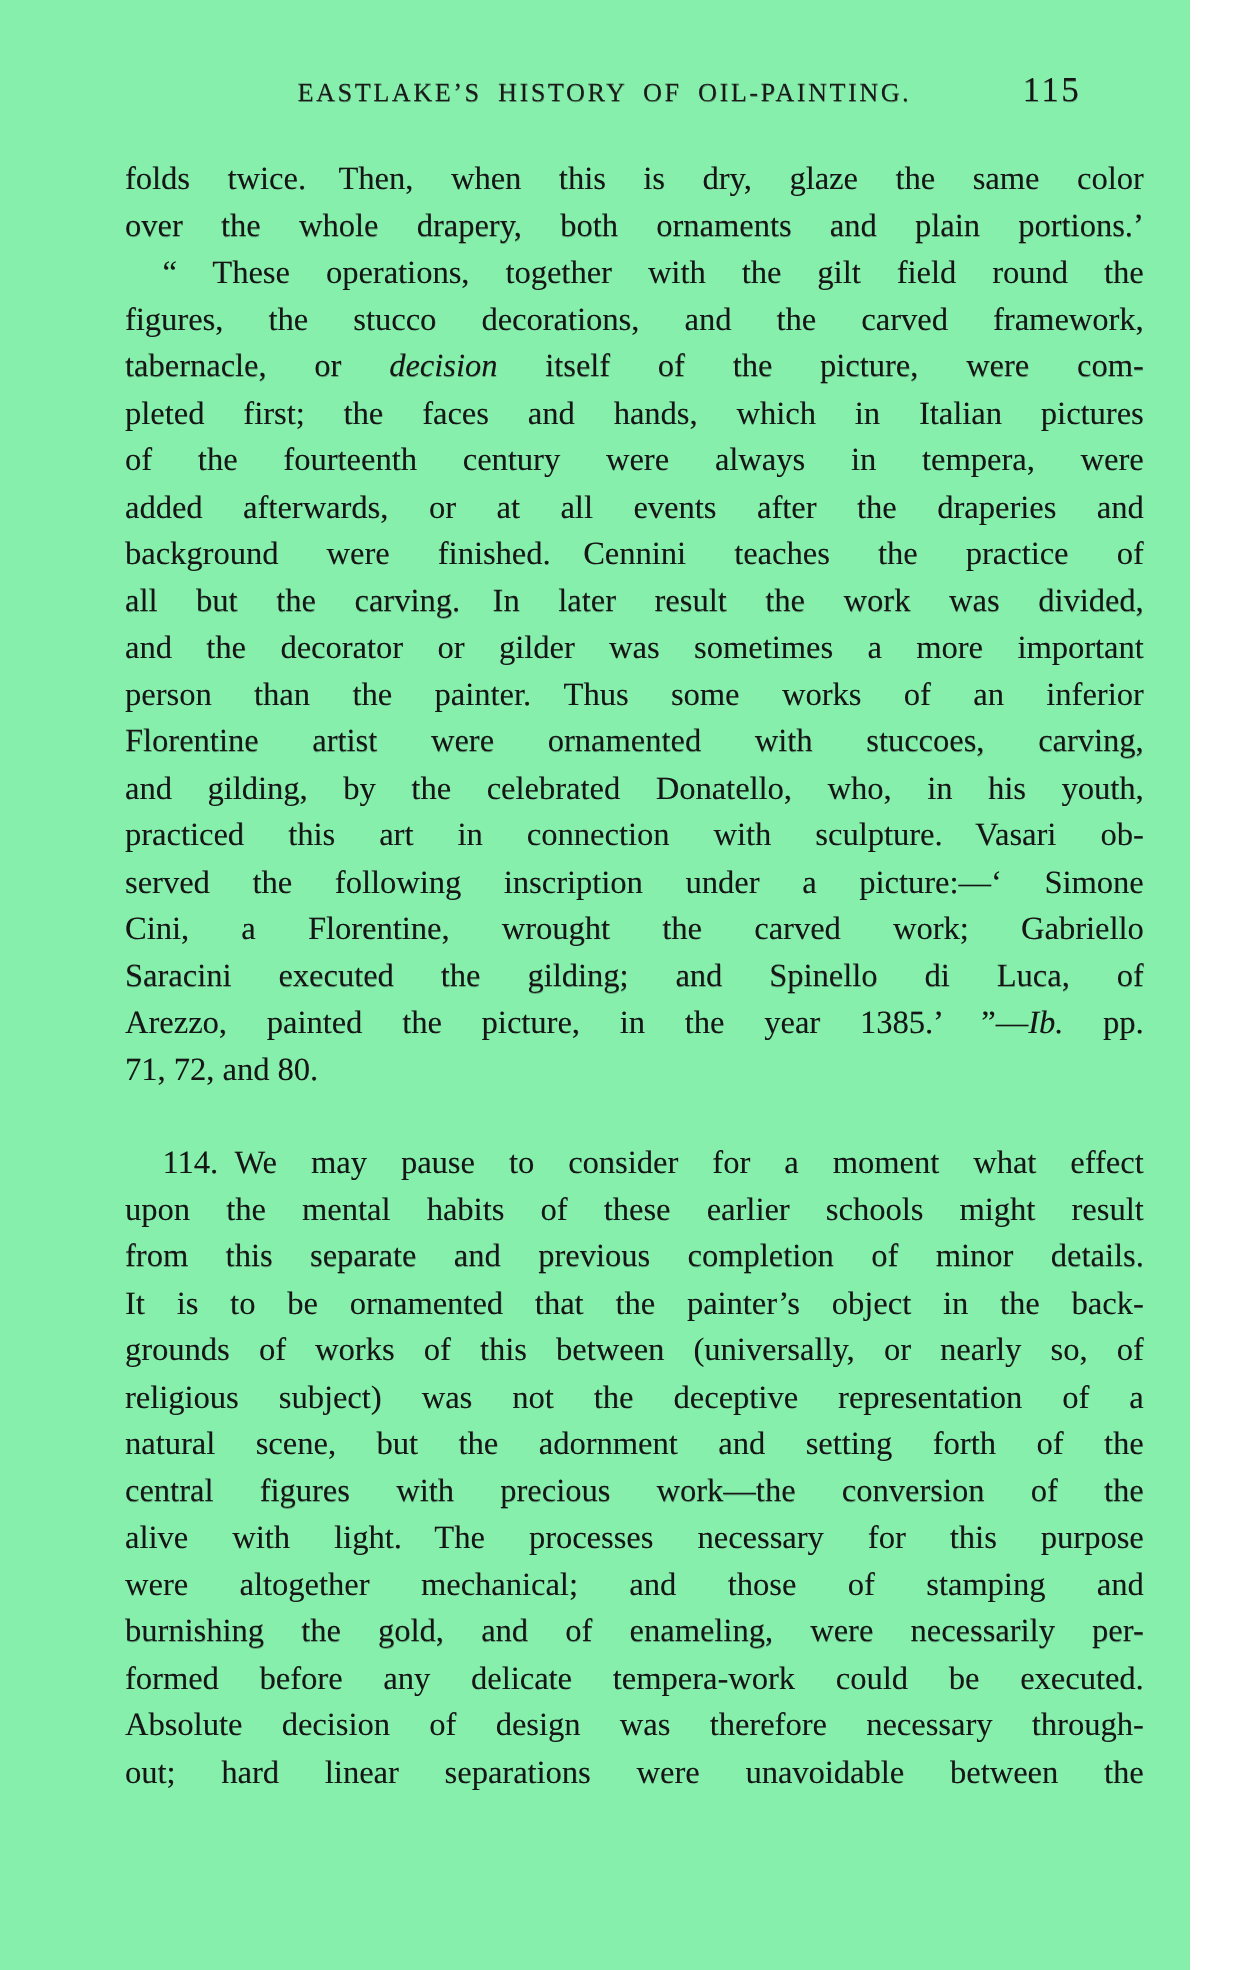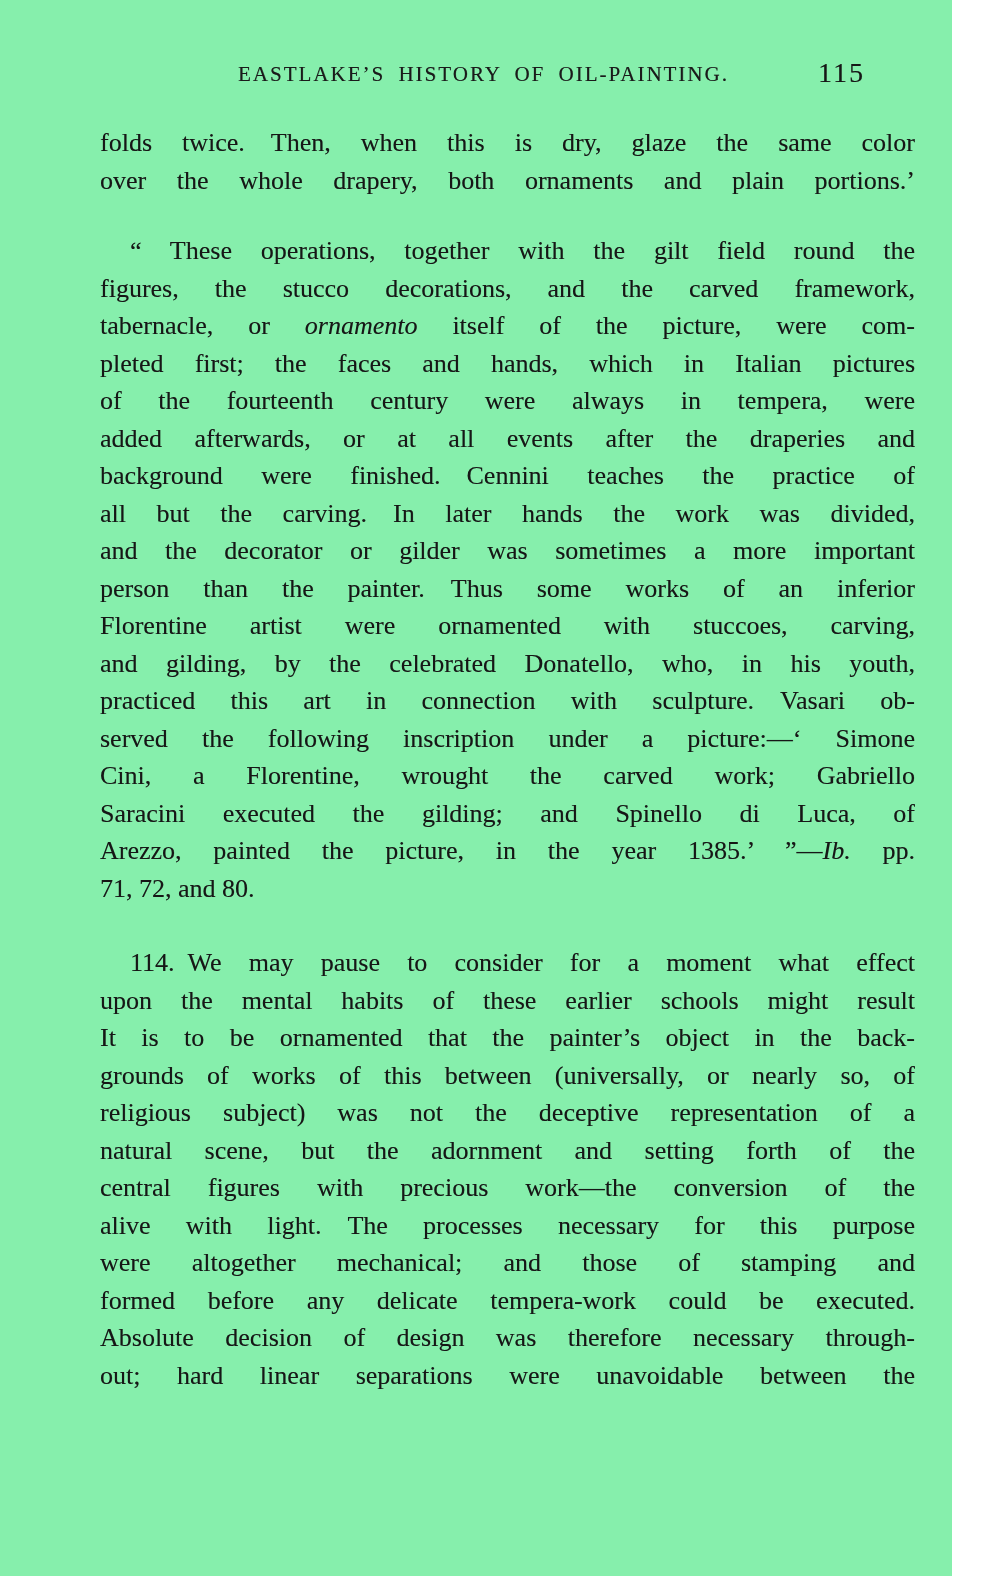--- a/index.html
+++ b/index.html
@@ -55,21 +55,21 @@
     text-align: justify;
     text-align-last: justify;
     white-space: normal;
     overflow: hidden;
     text-shadow: 0.25px 0.25px 0 rgba(20,20,20,0.35);
   }
   .line.no-just {
     text-align: left;
     text-align-last: left;
   }
-  .line.indent { padding-left: 30px; margin-top: 33px; }
+  .line.indent { padding-left: 30px; }
   .it { font-style: italic; }
   .speck {
     position: absolute;
     left: 970px;
     top: 525px;
     width: 5px;
     height: 4px;
     background: #9a9a9a;
     border-radius: 2px;
     opacity: 0.8;
@@ -84,46 +84,48 @@
     <span class="page-number">115</span>
   </div>
   <div class="text-block">
       <div class="para">
         <div class="line"><span class="">folds twice. Then, when this is dry, glaze the same color</span></div>
         <div class="line"><span class="">over the whole drapery, both ornaments and plain portions.’</span></div>
       </div>
       <div class="para">
         <div class="line indent"><span class="">“ These operations, together with the gilt field round the</span></div>
         <div class="line"><span class="">figures, the stucco decorations, and the carved framework,</span></div>
-        <div class="line"><span class="">tabernacle, or </span><span class="it">ornamento</span><span class=""> itself of the picture, were com-</span></div>
+        <div class="line"><span class="">tabernacle, or </span><span class="it">decision</span><span class=""> itself of the picture, were com-</span></div>
         <div class="line"><span class="">pleted first; the faces and hands, which in Italian pictures</span></div>
         <div class="line"><span class="">of the fourteenth century were always in tempera, were</span></div>
         <div class="line"><span class="">added afterwards, or at all events after the draperies and</span></div>
         <div class="line"><span class="">background were finished. Cennini teaches the practice of</span></div>
-        <div class="line"><span class="">all but the carving. In later hands the work was divided,</span></div>
+        <div class="line"><span class="">all but the carving. In later result the work was divided,</span></div>
         <div class="line"><span class="">and the decorator or gilder was sometimes a more important</span></div>
         <div class="line"><span class="">person than the painter. Thus some works of an inferior</span></div>
         <div class="line"><span class="">Florentine artist were ornamented with stuccoes, carving,</span></div>
         <div class="line"><span class="">and gilding, by the celebrated Donatello, who, in his youth,</span></div>
         <div class="line"><span class="">practiced this art in connection with sculpture. Vasari ob-</span></div>
         <div class="line"><span class="">served the following inscription under a picture:—‘ Simone</span></div>
         <div class="line"><span class="">Cini, a Florentine, wrought the carved work; Gabriello</span></div>
         <div class="line"><span class="">Saracini executed the gilding; and Spinello di Luca, of</span></div>
         <div class="line"><span class="">Arezzo, painted the picture, in the year 1385.’ ”—</span><span class="it">Ib.</span><span class=""> pp.</span></div>
         <div class="line no-just"><span class="">71, 72, and 80.</span></div>
       </div>
       <div class="para space-before">
         <div class="line indent"><span class="">114. We may pause to consider for a moment what effect</span></div>
         <div class="line"><span class="">upon the mental habits of these earlier schools might result</span></div>
+        <div class="line"><span class="">from this separate and previous completion of minor details.</span></div>
         <div class="line"><span class="">It is to be ornamented that the painter’s object in the back-</span></div>
         <div class="line"><span class="">grounds of works of this between (universally, or nearly so, of</span></div>
         <div class="line"><span class="">religious subject) was not the deceptive representation of a</span></div>
         <div class="line"><span class="">natural scene, but the adornment and setting forth of the</span></div>
         <div class="line"><span class="">central figures with precious work—the conversion of the</span></div>
         <div class="line"><span class="">alive with light. The processes necessary for this purpose</span></div>
         <div class="line"><span class="">were altogether mechanical; and those of stamping and</span></div>
+        <div class="line"><span class="">burnishing the gold, and of enameling, were necessarily per-</span></div>
         <div class="line"><span class="">formed before any delicate tempera-work could be executed.</span></div>
         <div class="line"><span class="">Absolute decision of design was therefore necessary through-</span></div>
         <div class="line"><span class="">out; hard linear separations were unavoidable between the</span></div>
       </div>
     </div>
   <div class="speck"></div>
 </div>
 
 </body></html>

